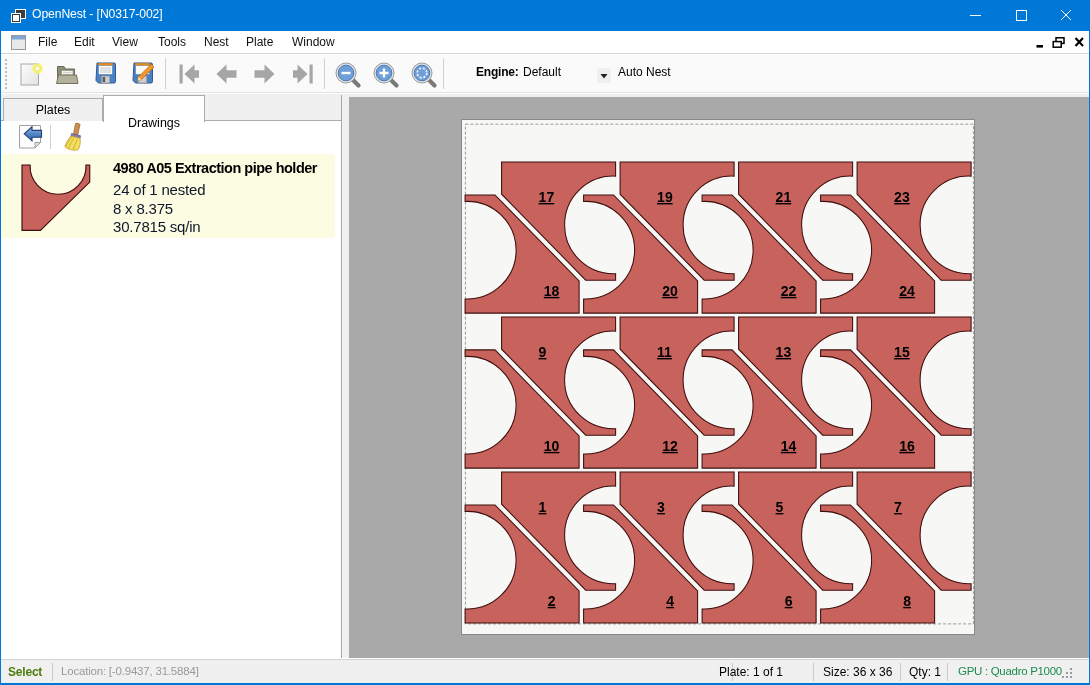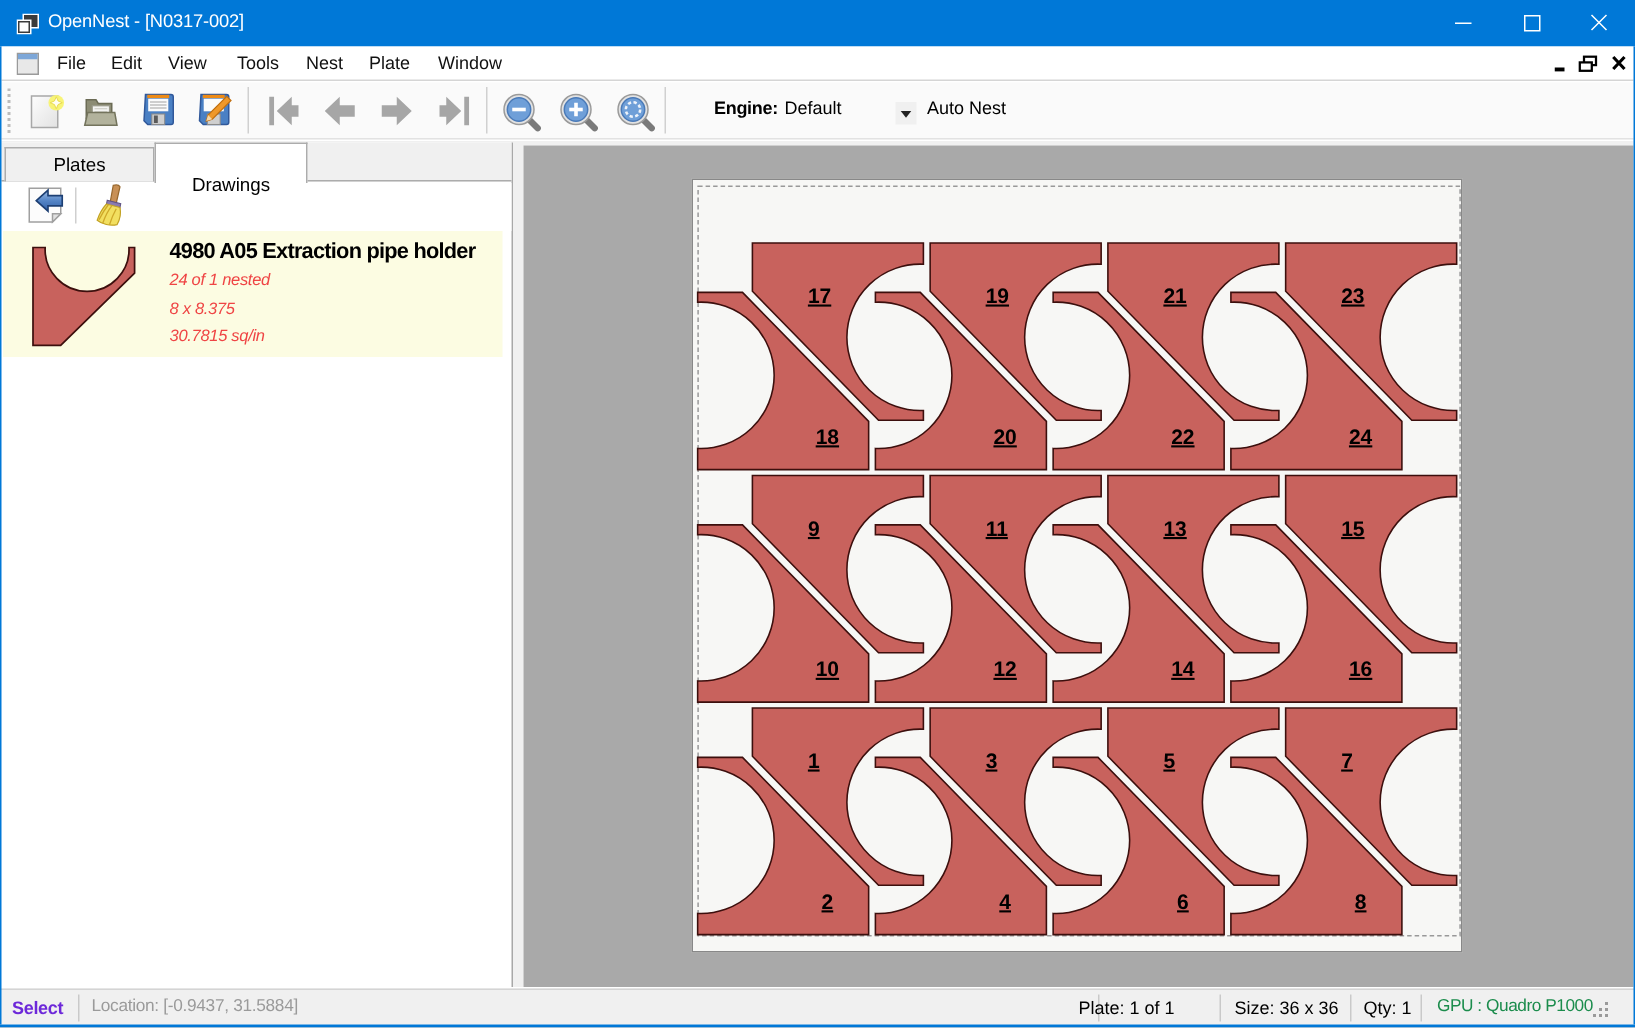--- a/index.html
+++ b/index.html
@@ -13,21 +13,21 @@
 #toolbar { position:absolute; left:1px; top:55px; width:1088px; height:38px; background:#fafafa; border-bottom:1px solid #e2e2e2; }
 .tsep { position:absolute; top:3px; width:1px; height:31px; background:#d0d0d0; }
 #strip { position:absolute; left:1px; top:94px; width:1088px; height:3px; background:#f0f0f0; }
 #leftpanel { position:absolute; left:1px; top:95px; width:341px; height:563px; background:#fff; border-right:1px solid #a8a8a8; }
 #tabstrip { position:absolute; left:0; top:0; width:340px; height:26px; background:#f0f0f0; border-bottom:1px solid #acacac; }
 #tabPlates { position:absolute; left:2px; top:3px; width:100px; height:23px; background:#f0f0f0; border:1px solid #acacac; border-bottom:none; font-size:12.5px; text-align:center; padding-top:4px; }
 #tabDrawings { position:absolute; left:102px; top:0px; width:102px; height:27px; background:#fff; border:1px solid #acacac; border-bottom:none; font-size:12.5px; text-align:center; padding-top:20px; z-index:3; }
 #minibar { position:absolute; left:0; top:27px; width:340px; height:32px; background:#fff; }
 #item { position:absolute; left:1px; top:59px; width:333px; height:84px; background:#fcfce2; }
 #itemtitle { position:absolute; left:111px; top:6px; font-size:14.5px; font-weight:bold; color:#000; letter-spacing:-0.5px; }
-.itemgray { position:absolute; left:111px; font-size:11px; color:#ef4444; letter-spacing:-0.2px;font-style:italic; }
+.itemgray { position:absolute; left:111px; font-size:15px; color:#0f172a; letter-spacing:-0.2px; }
 #splitter { position:absolute; left:342px; top:95px; width:7px; height:563px; background:#f0f0f0; }
 #canvas { position:absolute; left:349px; top:97px; width:740px; height:561px; background:#a9a9a9; }
 #plate { position:absolute; left:112px; top:22px; width:514px; height:516px; background:#f7f7f5; border:1px solid #888888; }
 #statusbar { position:absolute; left:0px; top:659px; width:1090px; height:24px; background:#f0f0f0; border-top:1px solid #d4d4d4; font-size:12px; }
 .st { position:absolute; top:5px; }
 .ssep { position:absolute; top:3px; width:1px; height:18px; background:#c9c9c9; }
 #bottomborder { position:absolute; left:0; top:683px; width:1090px; height:2px; background:#0078d7; }
 #leftborder { position:absolute; left:0; top:31px; width:1px; height:652px; background:#0078d7; }
 #rightborder { position:absolute; left:1089px; top:31px; width:1px; height:652px; background:#0078d7; }
 .ticon { position:absolute; top:62px; }
@@ -258,21 +258,21 @@
       <use href="#part" transform="translate(358.6,384.9)"></use>
       <use href="#part" transform="translate(395.1,352.0) rotate(180 57 59.1)"></use>
       <text x="445.1" y="485.9" text-anchor="middle" class="lbl">8</text>
       <text x="432.1" y="392.0" class="lbl">7</text>
       </g>
     </svg>
   </div>
 </div>
 
 <div id="statusbar">
-  <span class="st" style="left:8px;color:#6d28d9;font-size:12px;font-weight:bold;letter-spacing:-0.2px;">Select</span>
+  <span class="st" style="left:8px;color:#4d7c0f;font-size:12px;font-weight:bold;letter-spacing:-0.2px;">Select</span>
   <div class="ssep" style="left:52px"></div>
   <span class="st" style="left:61px;color:#9a9a9a;font-size:11.5px;letter-spacing:-0.2px;">Location: [-0.9437, 31.5884]</span>
   <div class="ssep" style="left:732px"></div>
   <span class="st" style="left:719px;color:#000">Plate: 1 of 1</span>
   <div class="ssep" style="left:813px"></div>
   <span class="st" style="left:823px;color:#000">Size: 36 x 36</span>
   <div class="ssep" style="left:900px"></div>
   <span class="st" style="left:909px;color:#000">Qty: 1</span>
   <div class="ssep" style="left:947px"></div>
   <span class="st" style="left:958px;color:#1b8c4c;font-size:11.5px;letter-spacing:-0.3px;">GPU : Quadro P1000</span>

